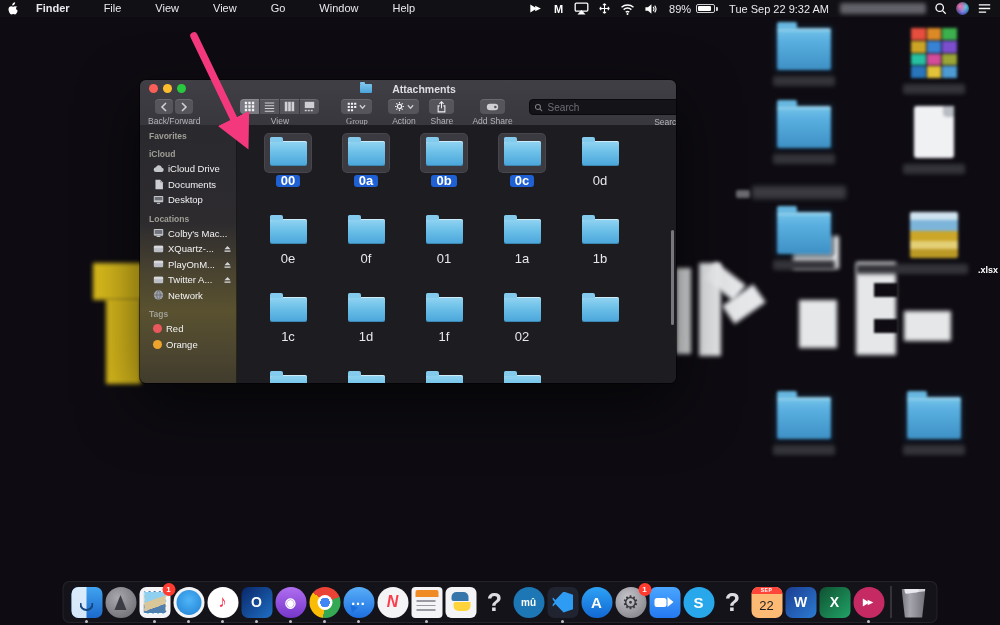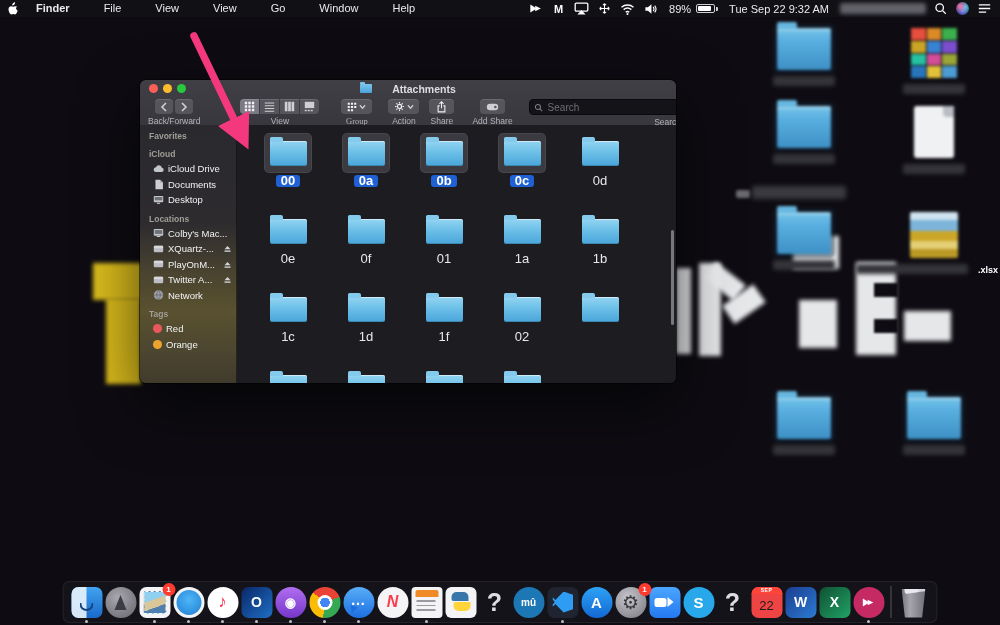--- a/index.html
+++ b/index.html
@@ -171,21 +171,21 @@
     clip-path:polygon(55% 0,100% 16%,100% 84%,55% 100%,16% 60%,5% 71%,0 65%,13% 50%,0 35%,5% 29%,16% 40%);}
   .dk-appstore{border-radius:50%;background:linear-gradient(180deg,#2da2f5,#1268d3);}
   .g-appstore{font-size:15px;}
   .dk-system-preferences{border-radius:50%;background:radial-gradient(circle at 40% 35%,#c6c6cc,#77777d);}
   .g-system-preferences{color:#3a3a3e;font-size:19px;font-weight:400;}
   .dk-zoom{background:linear-gradient(180deg,#4aa6ff,#2478f0);}
   .dk-zoom::before{content:"";position:absolute;left:5px;top:11px;width:12px;height:9px;background:#fff;border-radius:2.5px;}
   .dk-zoom::after{content:"";position:absolute;left:18px;top:10.5px;width:0;height:0;border:5px solid transparent;border-right:6px solid #fff;transform:rotate(180deg);}
   .dk-skype{border-radius:50%;background:#28a8ea;}
   .g-skype{font-size:15px;}
-  .dk-calendar{background:#ef4444;}
+  .dk-calendar{background:#fdba74;}
   .dk-calendar .sub{position:absolute;top:0;left:0;right:0;height:7px;background:#ff453a;color:#fff;
     font-size:5px;font-weight:700;letter-spacing:.5px;display:flex;align-items:center;justify-content:center;border-radius:7px 7px 0 0;}
   .g-calendar{color:#1c1c1e;font-size:13px;padding-top:6px;font-weight:400;}
   .dk-word{background:linear-gradient(135deg,#1b3d91,#2b7cd3);}
   .g-word{font-size:14px;font-weight:800;}
   .dk-excel{background:linear-gradient(135deg,#0f5132,#21a366);}
   .g-excel{font-size:14px;font-weight:800;}
   .dk-airmail{border-radius:50%;background:#c62a63;display:flex;align-items:center;justify-content:center;}
   .dk-trash{left:2px;right:2px;border-radius:3px 3px 6px 6px;
     background:linear-gradient(90deg,rgba(142,142,150,.75),rgba(202,202,210,.8) 35%,rgba(132,132,142,.75));

